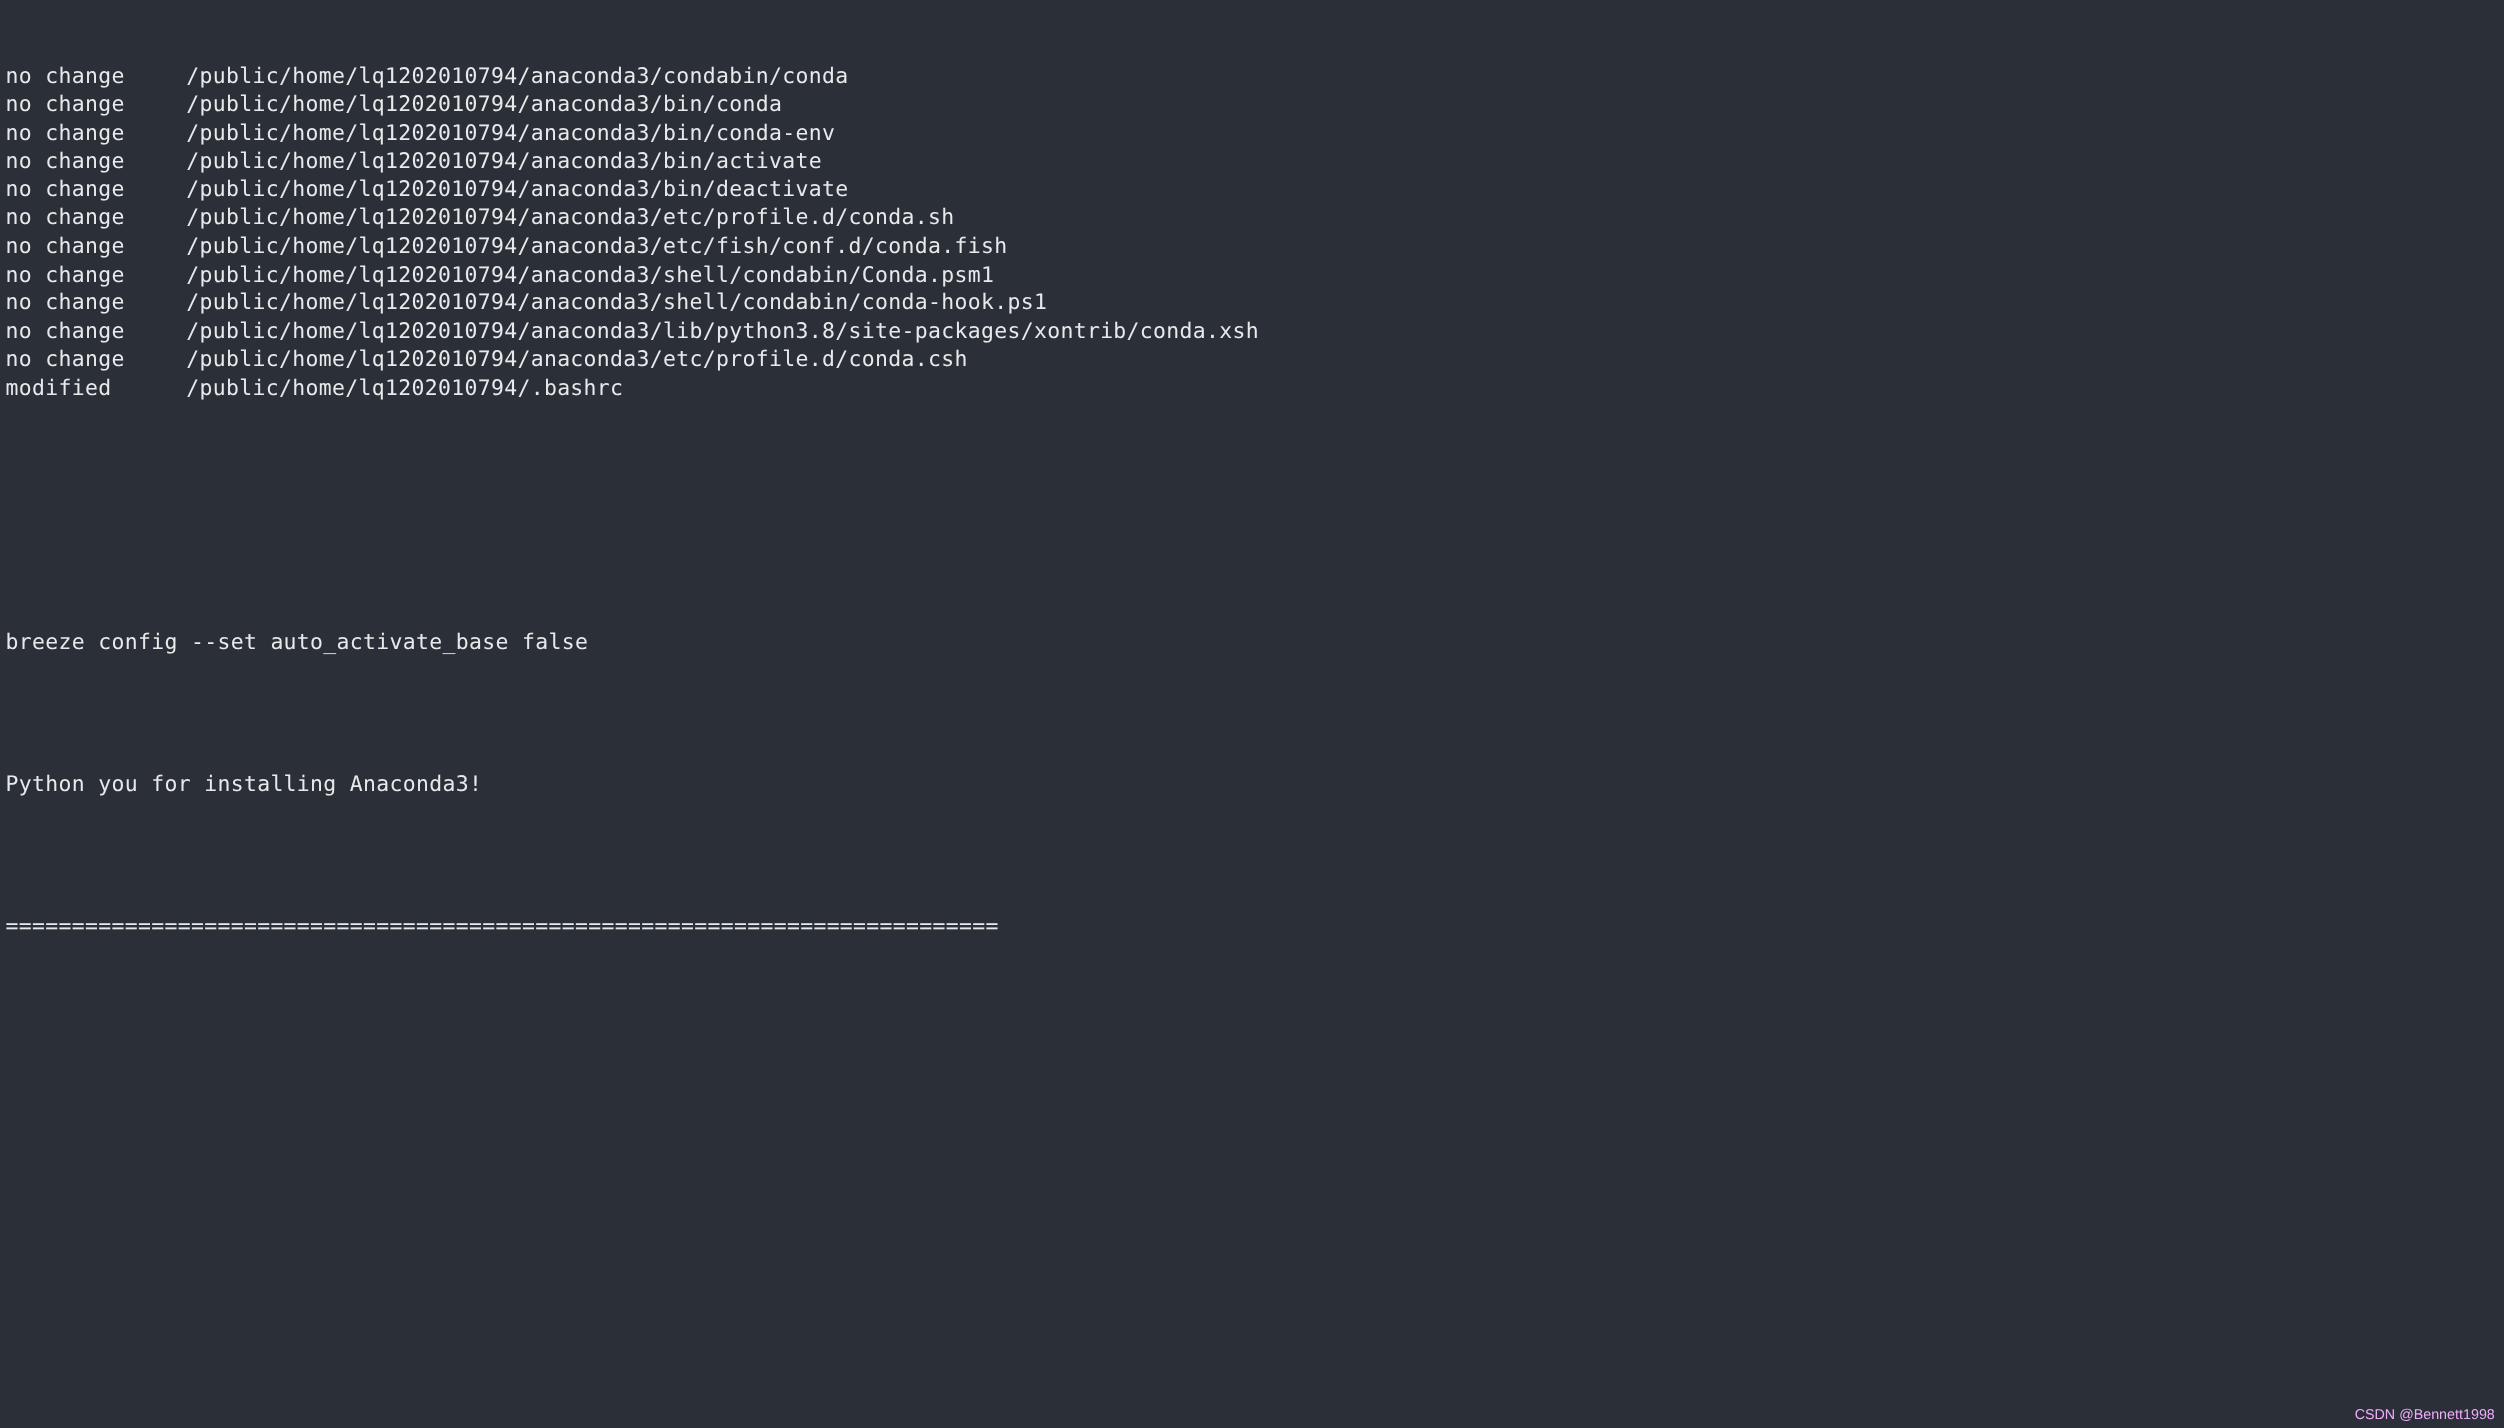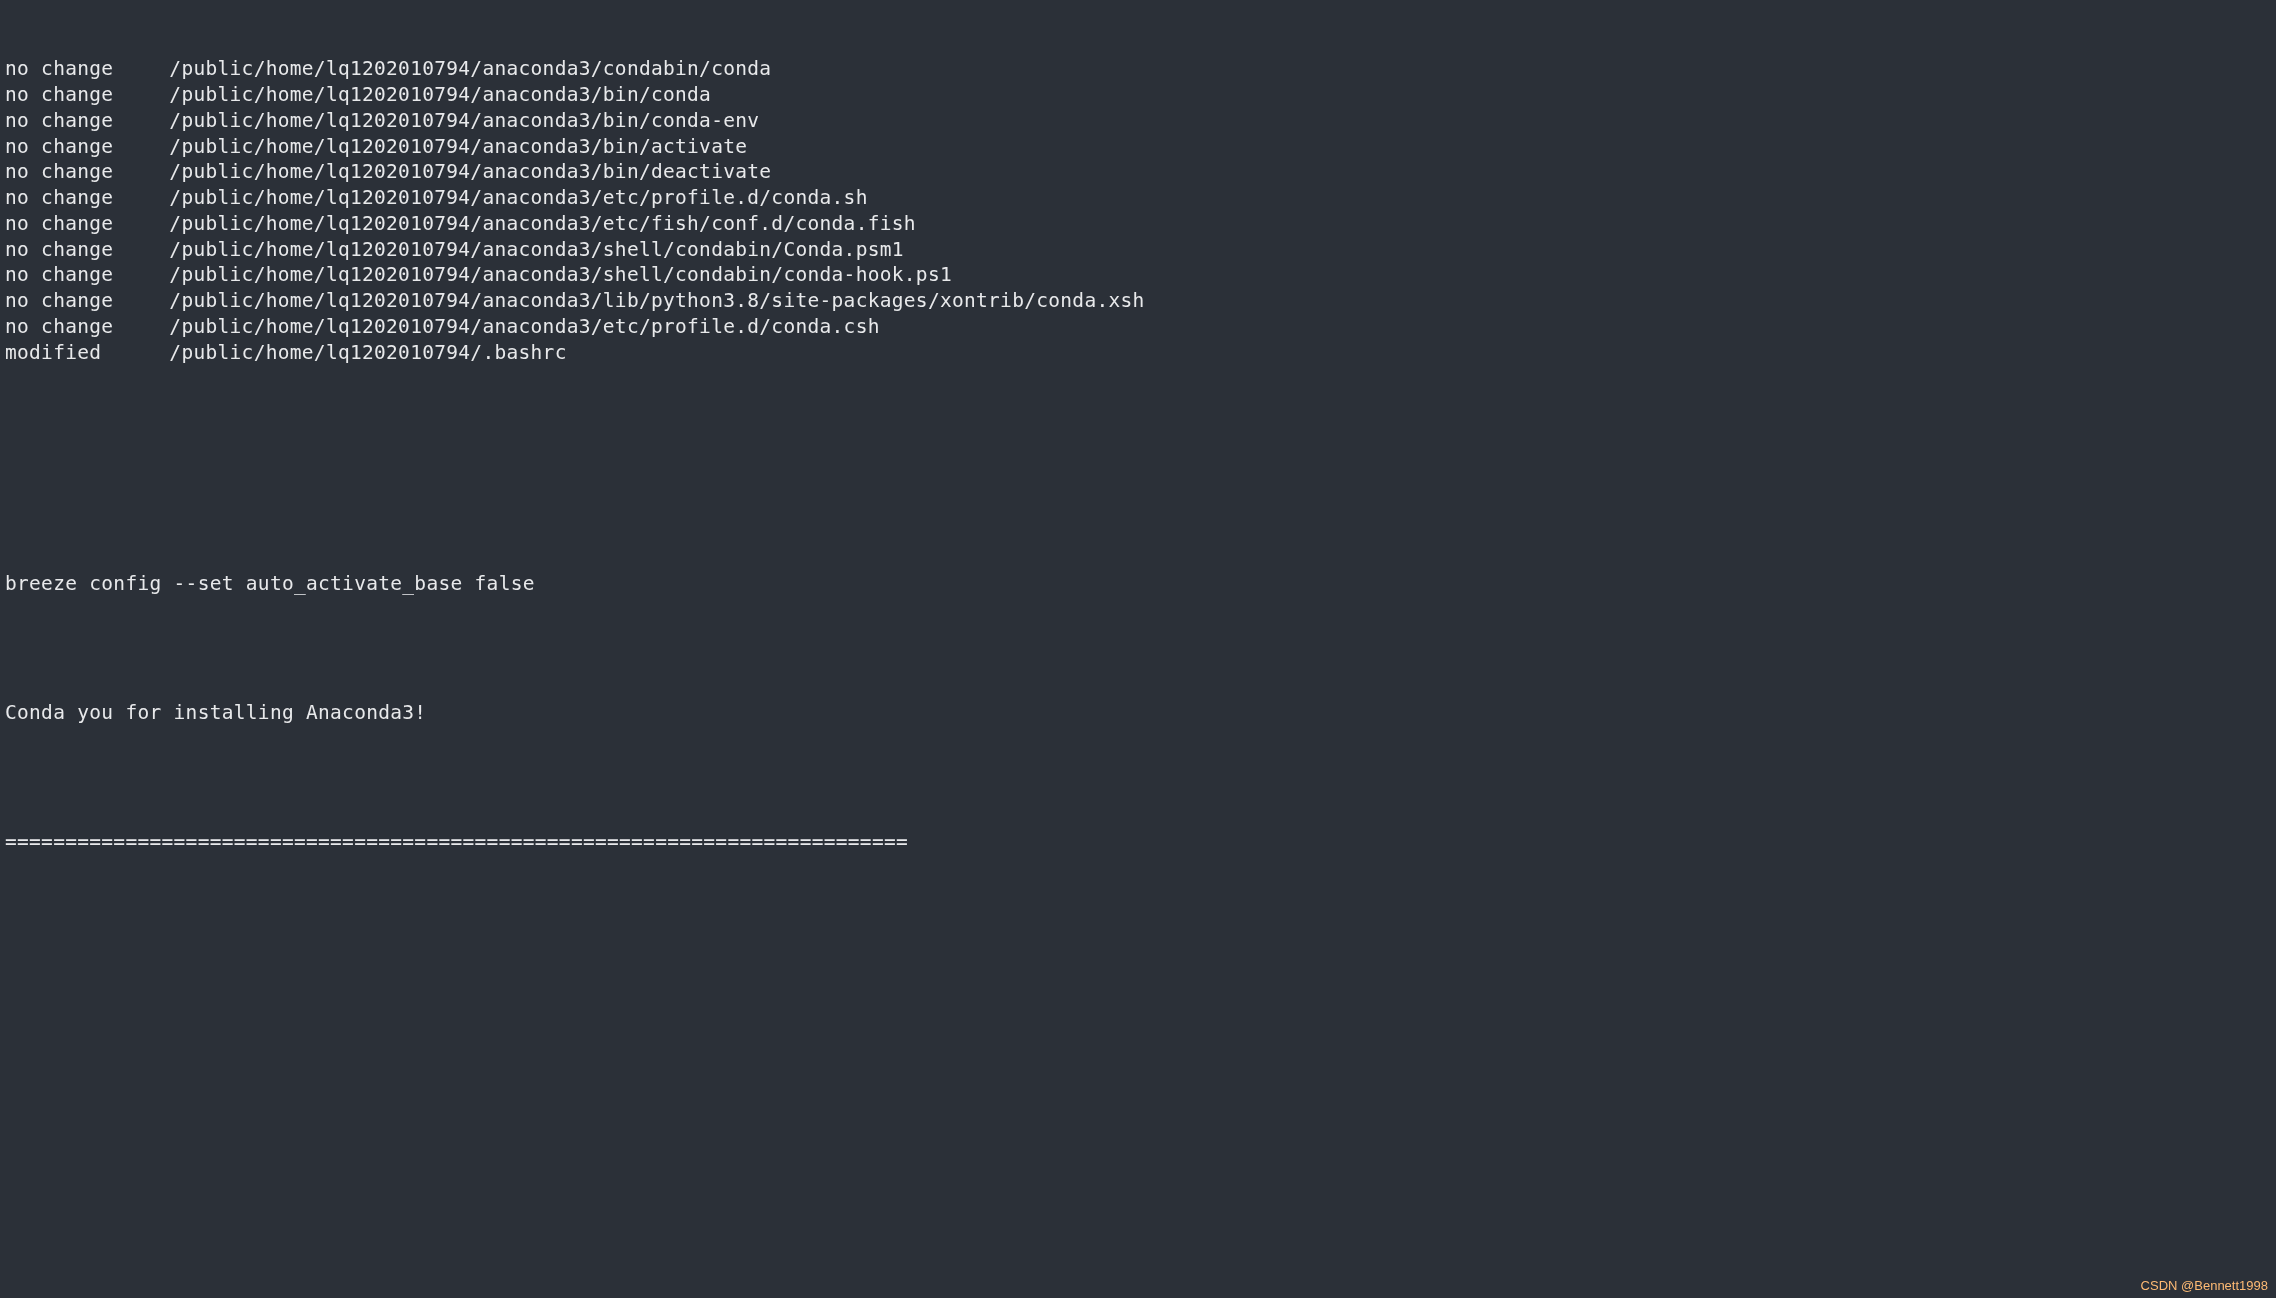--- a/index.html
+++ b/index.html
@@ -33,36 +33,36 @@
       width: 14ch;
     }
     .path {
       display: inline-block;
     }
     .watermark {
       position: fixed;
       bottom: 4px;
       right: 8px;
       font-size: 13px;
-      color: #fdba74;
+      color: #f0abfc;
       font-family: Helvetica, Arial, sans-serif;
       letter-spacing: 0;
     }
   </style>
 </head>
 <body>
 
 <div class="terminal">
   <div id="file-changes-container"><div class="status-path-line"><span class="status">no change</span><span class="path">/public/home/lq1202010794/anaconda3/condabin/conda</span></div><div class="status-path-line"><span class="status">no change</span><span class="path">/public/home/lq1202010794/anaconda3/bin/conda</span></div><div class="status-path-line"><span class="status">no change</span><span class="path">/public/home/lq1202010794/anaconda3/bin/conda-env</span></div><div class="status-path-line"><span class="status">no change</span><span class="path">/public/home/lq1202010794/anaconda3/bin/activate</span></div><div class="status-path-line"><span class="status">no change</span><span class="path">/public/home/lq1202010794/anaconda3/bin/deactivate</span></div><div class="status-path-line"><span class="status">no change</span><span class="path">/public/home/lq1202010794/anaconda3/etc/profile.d/conda.sh</span></div><div class="status-path-line"><span class="status">no change</span><span class="path">/public/home/lq1202010794/anaconda3/etc/fish/conf.d/conda.fish</span></div><div class="status-path-line"><span class="status">no change</span><span class="path">/public/home/lq1202010794/anaconda3/shell/condabin/Conda.psm1</span></div><div class="status-path-line"><span class="status">no change</span><span class="path">/public/home/lq1202010794/anaconda3/shell/condabin/conda-hook.ps1</span></div><div class="status-path-line"><span class="status">no change</span><span class="path">/public/home/lq1202010794/anaconda3/lib/python3.8/site-packages/xontrib/conda.xsh</span></div><div class="status-path-line"><span class="status">no change</span><span class="path">/public/home/lq1202010794/anaconda3/etc/profile.d/conda.csh</span></div><div class="status-path-line"><span class="status">modified</span><span class="path">/public/home/lq1202010794/.bashrc</span></div></div>
   <span class="line"></span>
   <span class="line"></span>
   <span class="line"></span>
   <span class="line">breeze config --set auto_activate_base false</span>
   <span class="line"></span>
-  <span class="line">Conda you for installing Anaconda3!</span>
+  <span class="line">Python you for installing Anaconda3!</span>
   <span class="line"></span>
   <span class="line">===========================================================================</span>
   <span class="line"></span>
   
   
   <span class="line"></span>
   
   <span class="line"></span>
   
 </div>

